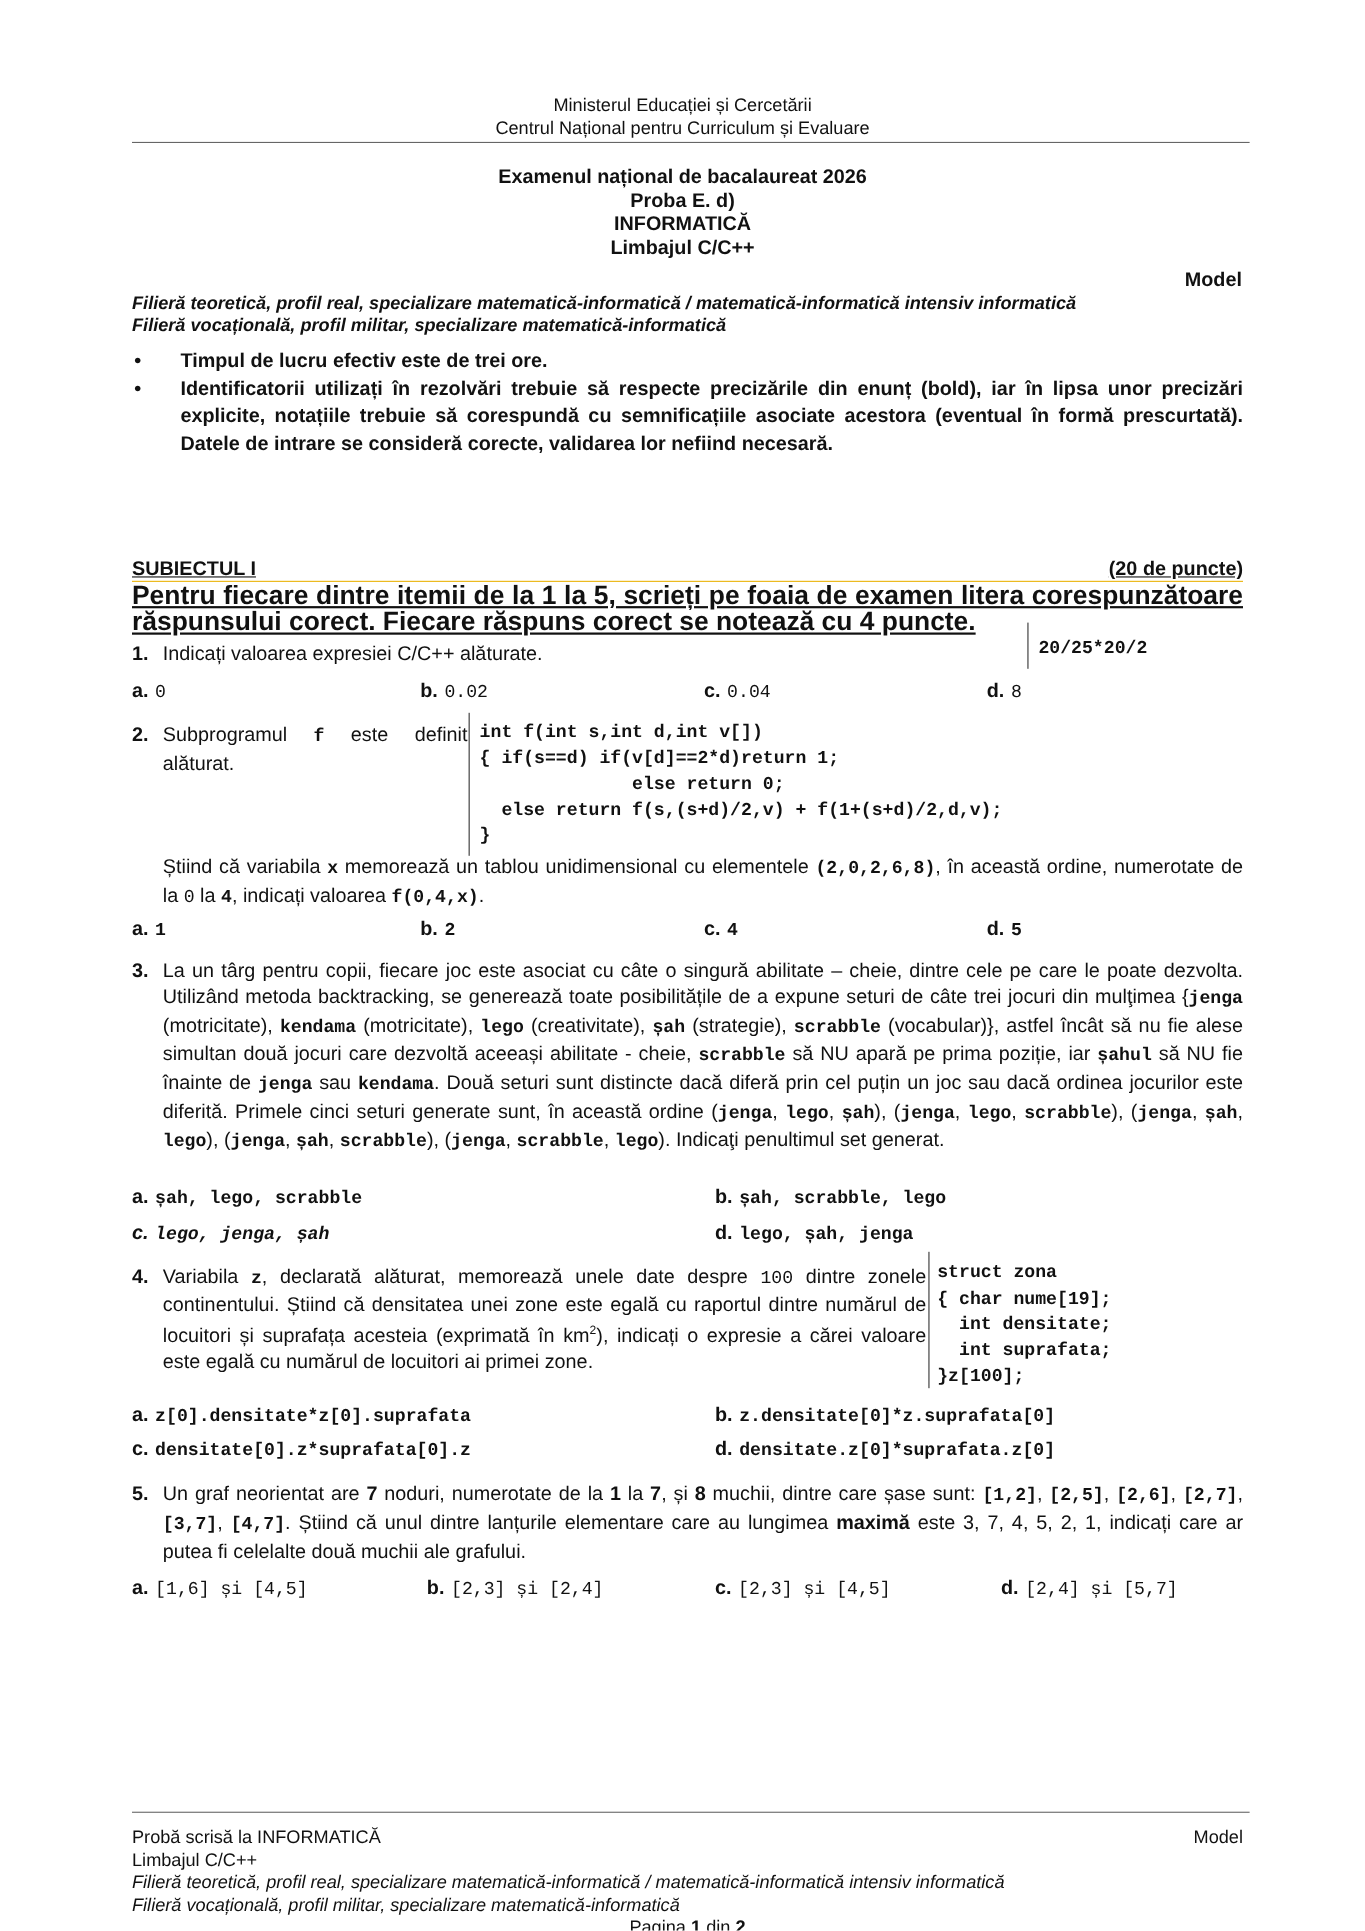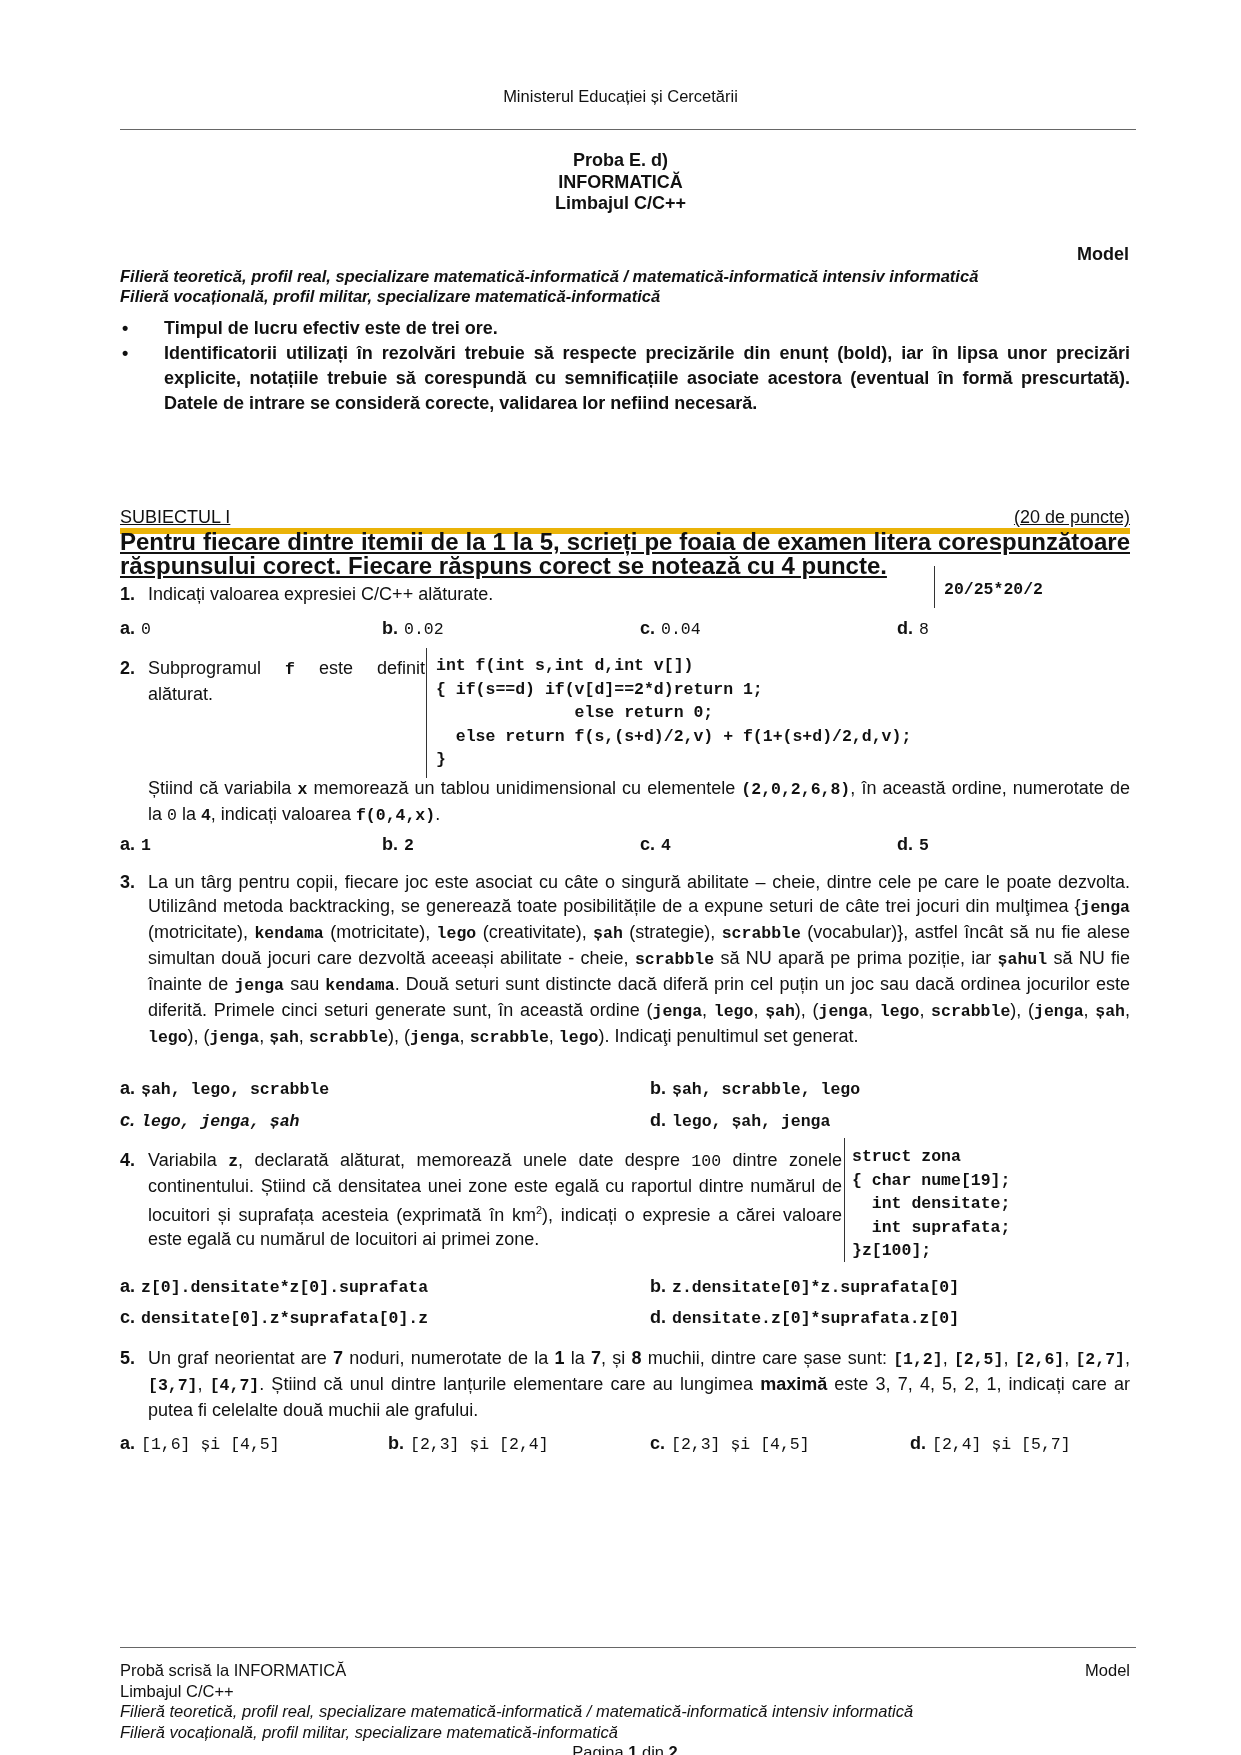--- a/index.html
+++ b/index.html
@@ -10,21 +10,21 @@
   .b { font-weight:bold; }
   .center { text-align:center; }
   .hdr-top { position:absolute; left:0; width:1241px; top:38px; text-align:center; font-size:16.5px; line-height:21px; }
   .rule { position:absolute; left:120px; width:1016px; border-top:1.5px solid #666; }
   .title { position:absolute; left:0; width:1241px; top:102px; text-align:center; font-weight:bold; font-size:18px; line-height:21.5px; }
   .model { position:absolute; right:112px; top:196px; font-weight:bold; font-size:18px; }
   .filiera { position:absolute; left:120px; top:218px; font-style:italic; font-weight:bold; font-size:16.5px; line-height:20px; }
   ul.rules { position:absolute; left:120px; top:268px; width:1010px; margin:0; padding:0; list-style:none; font-weight:bold; font-size:18px; line-height:25px; }
   ul.rules li { position:relative; padding-left:44px; text-align:justify; margin-bottom:0; }
   ul.rules li::before { content:"•"; position:absolute; left:2px; top:0; }
-  .subj { position:absolute; left:120px; width:1010px; top:458px; font-weight:normal; font-size:18px; border-bottom:6px solid #eab308; line-height:22px; display:flex; justify-content:space-between; }
+  .subj { position:absolute; left:120px; width:1010px; top:458px; font-weight:bold; font-size:18px; border-bottom:1px solid #eab308; line-height:22px; display:flex; justify-content:space-between; }
   .subj span { text-decoration:underline; }
   .instr { position:absolute; left:120px; width:1010px; top:482px; font-weight:bold; font-size:24px; line-height:24px; text-align:justify;text-decoration:underline; }
   .q { position:absolute; left:120px; width:1010px; font-size:18px; line-height:24px; }
   .qnum { position:absolute; left:0; top:0; font-weight:bold; }
   .qbody { margin-left:28px; text-align:justify; }
   .opts { position:absolute; left:120px; width:1010px; font-size:18px; }
   .opt { position:absolute; top:0; white-space:nowrap; }
   .opt .l { font-weight:bold; margin-right:6px; }
   .vline { position:absolute; border-left:1.3px solid #333; }
   .code { position:absolute; font-family:"Liberation Mono", monospace; font-weight:bold; font-size:16.5px; line-height:23.5px; white-space:pre; }
@@ -32,24 +32,26 @@
   .foot .it { font-style:italic; }
   .foot .right { position:absolute; right:0; top:0; }
 </style>
 </head>
 <body>
 
 <div class="page">
 
   <div class="hdr-top">
     <div>Ministerul Educației și Cercetării</div>
+    <div>Centrul Național pentru Curriculum și Evaluare</div>
   </div>
   <div class="rule" style="top:81px;"></div>
 
   <div class="title">
+    <div>Examenul național de bacalaureat 2026</div>
     <div>Proba E. d)</div>
     <div>INFORMATICĂ</div>
     <div>Limbajul C/C++</div>
   </div>
   <div class="model">Model</div>
 
   <div class="filiera">
     <div>Filieră teoretică, profil real, specializare matematică-informatică / matematică-informatică intensiv informatică</div>
     <div>Filieră vocațională, profil militar, specializare matematică-informatică</div>
   </div>

